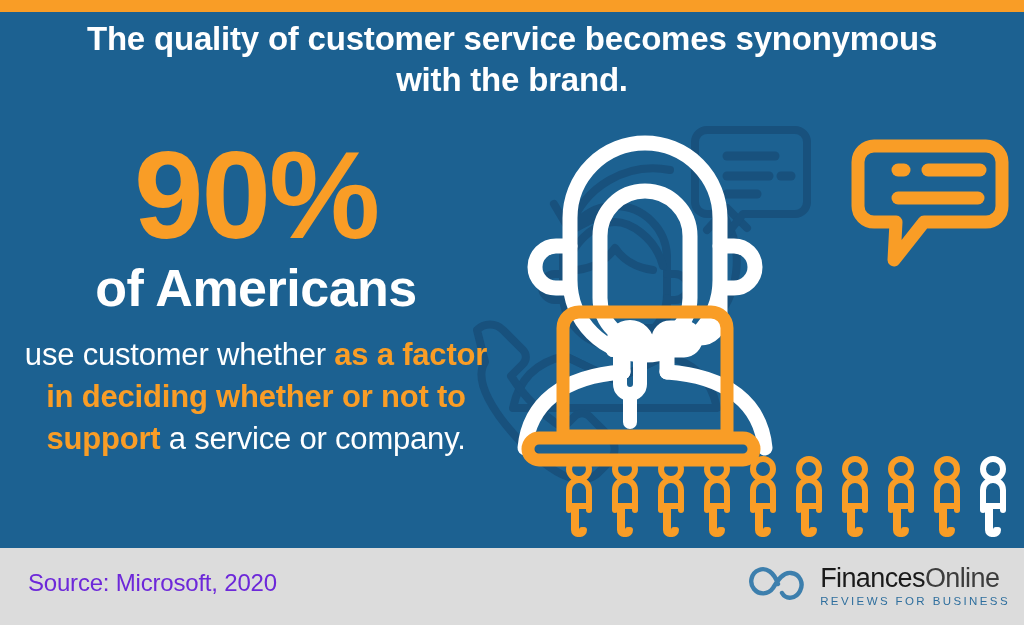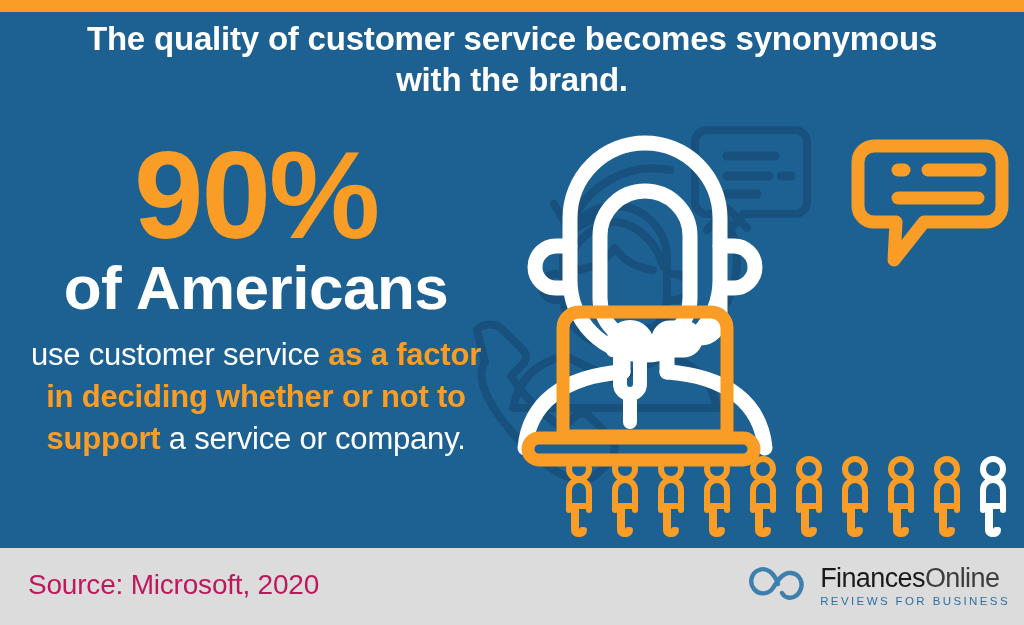--- a/index.html
+++ b/index.html
@@ -52,21 +52,21 @@
     color: #f99d26;
     font-weight: bold;
     font-size: 125px;
     line-height: 118px;
     letter-spacing: -2px;
     font-family: "Liberation Sans", sans-serif;
   }
   .sub-stat {
     color: #ffffff;
     font-weight: bold;
-    font-size: 62px;
+    font-size: 52px;
     line-height: 56px;
     letter-spacing: -0.5px;
     margin-top: 6px;
   }
   .body-copy {
     color: #ffffff;
     font-size: 31px;
     line-height: 42px;
     margin-top: 18px;
     padding: 0 22px;
@@ -91,22 +91,22 @@
     left: 0;
     top: 548px;
     width: 1024px;
     height: 77px;
     background: #dcdcdc;
   }
   .source-text {
     position: absolute;
     left: 28px;
     top: 21px;
-    font-size: 28px;
-    color: #be185d;
+    font-size: 24px;
+    color: #6d28d9;
     letter-spacing: -0.2px;
     font-family: "Liberation Sans Narrow", "Liberation Sans", sans-serif;
   }
   .logo {
     position: absolute;
     right: 14px;
     top: 14px;
     display: flex;
     align-items: center;
     gap: 10px;
@@ -291,21 +291,21 @@
         </g>
       </g>
 
     </svg>
   </div>
 
   <div class="left-col">
     <div class="big-stat">90%</div>
     <div class="sub-stat">of Americans</div>
     <div class="body-copy">
-      <span>use customer service </span><span class="hl">as a factor in deciding whether or not to support</span><span> a service or company.</span>
+      <span>use customer whether </span><span class="hl">as a factor in deciding whether or not to support</span><span> a service or company.</span>
     </div>
   </div>
 
   <div class="footer">
     <div class="source-text">Source: Microsoft, 2020</div>
 
     <div class="logo">
       <span class="logo-mark">
         <svg width="62" height="44" viewBox="0 0 62 44" xmlns="http://www.w3.org/2000/svg">
           <path d="M30 22 c-4 -12 -12 -17 -19 -14 c-8 3 -10 13 -5 19 c5 6 14 6 19 -1

